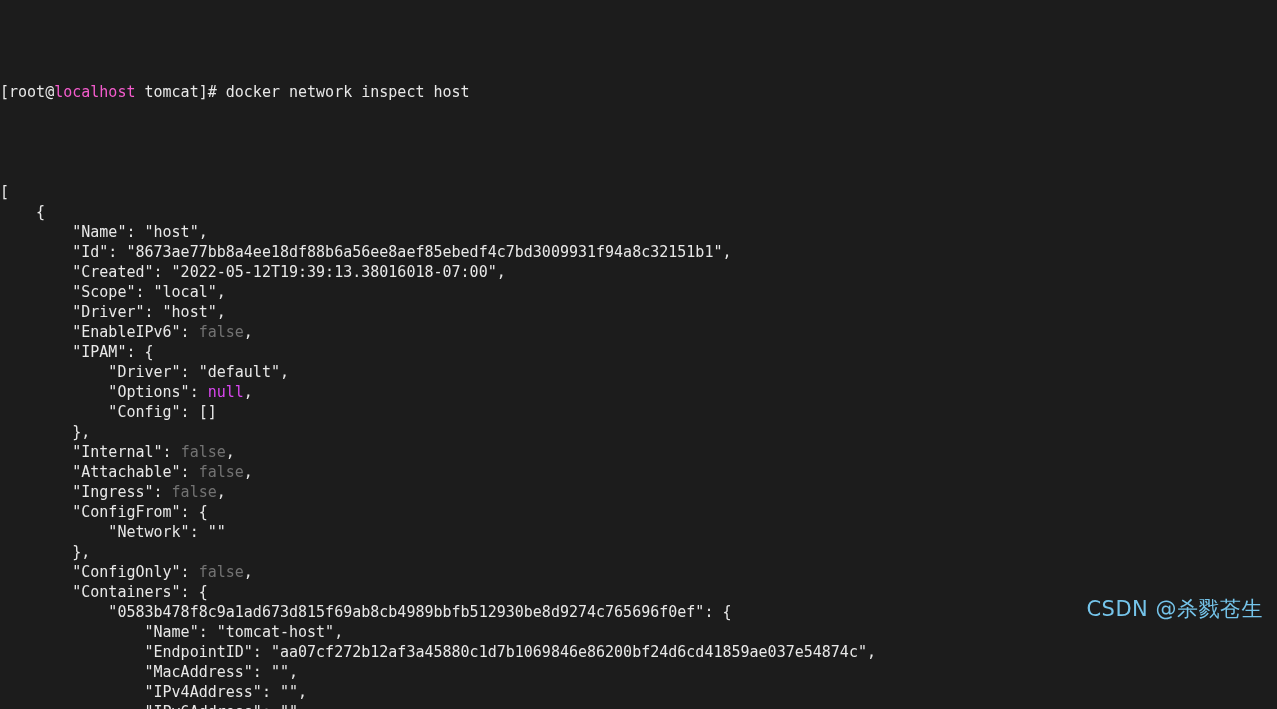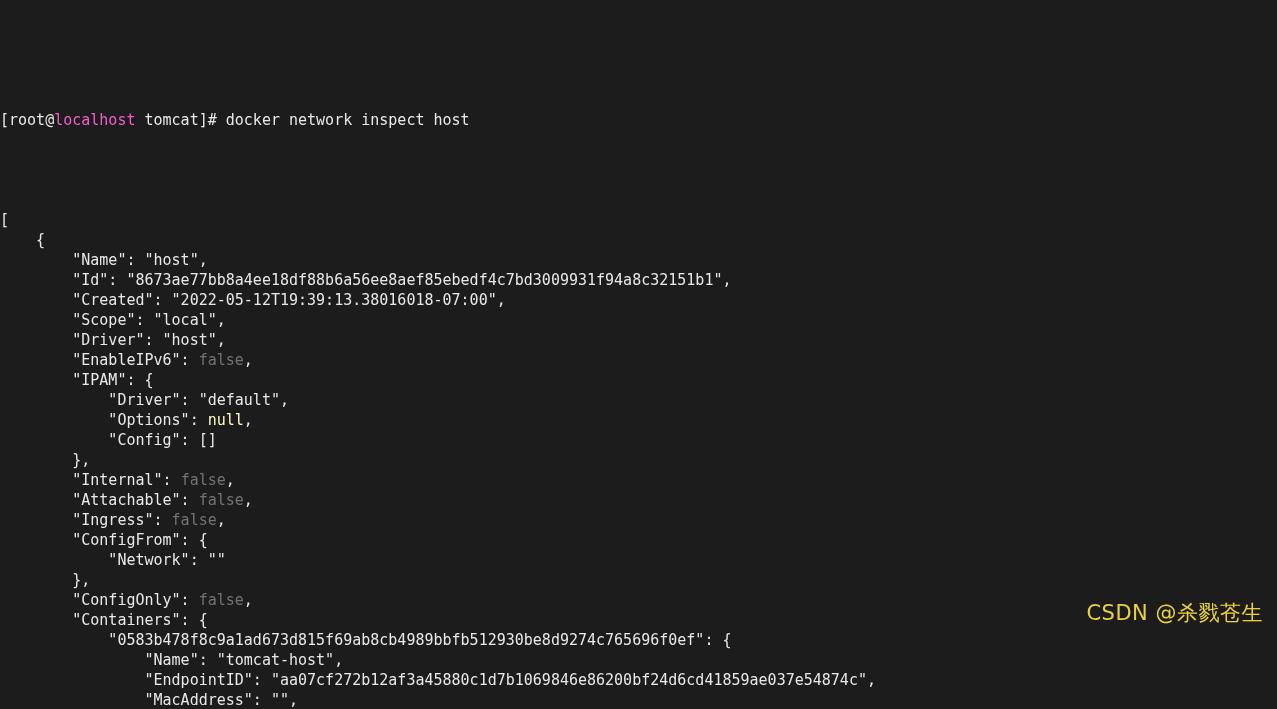--- a/index.html
+++ b/index.html
@@ -20,37 +20,36 @@
     height: 622px;
     background: #1c1c1c;
     color: #e8e8e8;
     font-family: "DejaVu Sans Mono", "Liberation Mono", monospace;
     font-size: 15px;
     line-height: 20px;
     padding: 2px 0 0 0;
     box-sizing: border-box;
     white-space: pre;
     letter-spacing: 0px;
-    margin-top: 28px;
   }
   .line {
     height: 20px;
     line-height: 20px;
     white-space: pre;
     font-size: 15px;
   }
   .fg-default { color: #e8e8e8; }
   .fg-host    { color: #f45ccd; }
   .fg-false   { color: #737373; }
-  .fg-null    { color: #fef9c3; }
+  .fg-null    { color: #d946ef; }
   #watermark {
     position: absolute;
     right: 14px;
-    bottom: 24px;
-    color: #fde047;
+    bottom: 0;
+    color: #7dd3fc;
     font-family: "DejaVu Sans", "Liberation Sans", sans-serif;
     font-size: 21px;
     line-height: 26px;
     letter-spacing: 0.5px;
     white-space: pre;
     opacity: 0.92;
   }
 </style>
 </head>
 <body>

